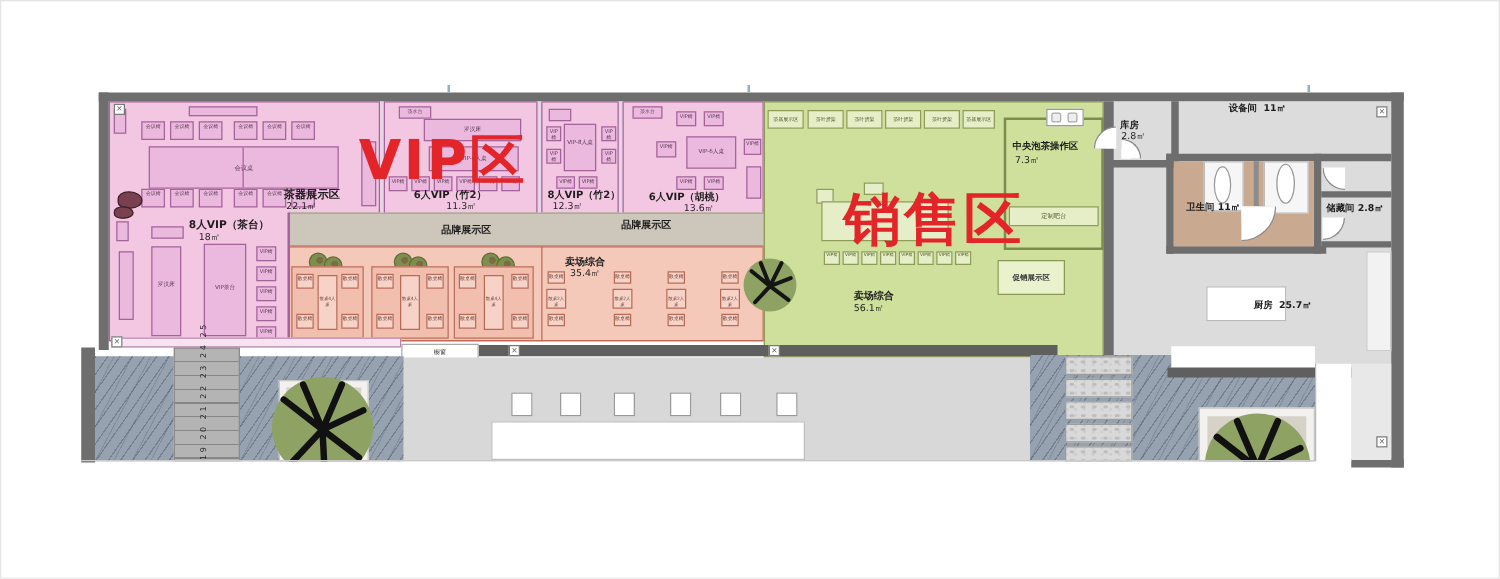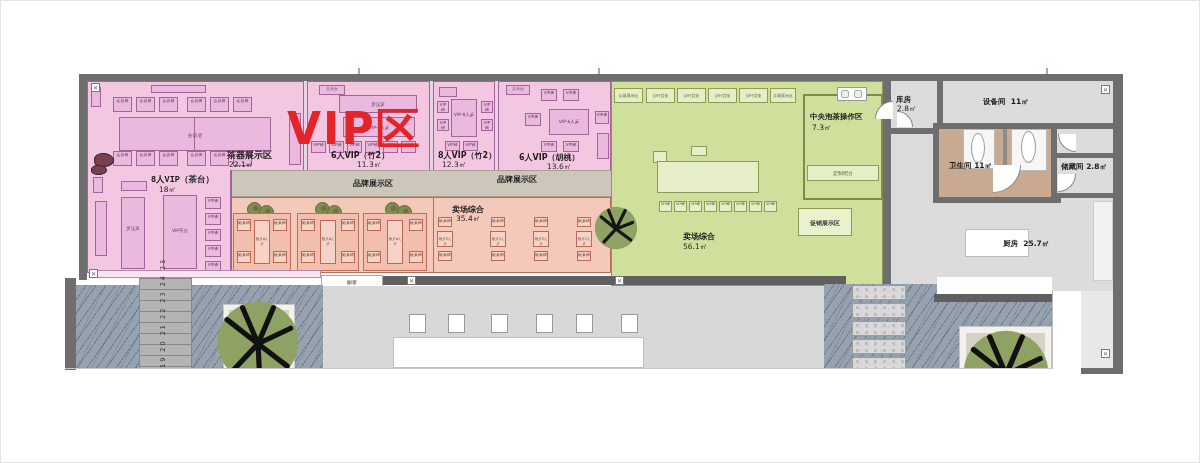--- a/index.html
+++ b/index.html
@@ -117,21 +117,21 @@
   <div class="a fp" style="left:562px;top:88px;width:16px;height:12px;">VIP椅</div>
   <div class="a fp" style="left:548px;top:108px;width:40px;height:26px;font-size:4.5px;padding-top:9px;">VIP-6人桌</div>
   <div class="a fp" style="left:524px;top:112px;width:16px;height:13px;">VIP椅</div>
   <div class="a fp" style="left:594px;top:110px;width:14px;height:13px;">VIP椅</div>
   <div class="a fp" style="left:540px;top:140px;width:16px;height:11px;">VIP椅</div>
   <div class="a fp" style="left:562px;top:140px;width:16px;height:11px;">VIP椅</div>
   <div class="a fp" style="left:596px;top:132px;width:12px;height:26px;"></div>
   <div class="a rl" style="left:518px;top:151px;">6人VIP（胡桃）</div>
   <div class="a rl2" style="left:546px;top:161px;">13.6㎡</div>
 
-  <div class="a rl" style="left:150px;top:173px;font-size:8.5px;font-family:Liberation Mono, monospace;">8人VIP（茶台）</div>
+  <div class="a rl" style="left:150px;top:173px;font-size:8.5px;">8人VIP（茶台）</div>
   <div class="a rl2" style="left:158px;top:184px;">18㎡</div>
   <div class="a fp" style="left:92px;top:176px;width:10px;height:16px;"></div>
   <div class="a fp" style="left:94px;top:200px;width:12px;height:55px;"></div>
   <div class="a fp" style="left:120px;top:180px;width:26px;height:10px;"></div>
   <div class="a fp" style="left:120px;top:196px;width:24px;height:72px;font-size:4.5px;padding-top:28px;">罗汉床</div>
   <div class="a fp" style="left:162px;top:194px;width:34px;height:74px;font-size:4.5px;padding-top:32px;">VIP茶台</div>
   <div class="a fp" style="left:204px;top:196px;width:16px;height:12px;">VIP椅</div>
   <div class="a fp" style="left:204px;top:212px;width:16px;height:12px;">VIP椅</div>
   <div class="a fp" style="left:204px;top:228px;width:16px;height:12px;">VIP椅</div>
   <div class="a fp" style="left:204px;top:244px;width:16px;height:12px;">VIP椅</div>
@@ -216,31 +216,32 @@
   <div class="a fg" style="left:703px;top:200px;width:13px;height:11px;font-size:3.5px;">VIP椅</div>
   <div class="a fg" style="left:718px;top:200px;width:13px;height:11px;font-size:3.5px;">VIP椅</div>
   <div class="a fg" style="left:733px;top:200px;width:13px;height:11px;font-size:3.5px;">VIP椅</div>
   <div class="a fg" style="left:748px;top:200px;width:13px;height:11px;font-size:3.5px;">VIP椅</div>
   <div class="a fg" style="left:763px;top:200px;width:13px;height:11px;font-size:3.5px;">VIP椅</div>
 
   <div class="a" style="left:797px;top:207px;width:54px;height:28px;background:#eaf1cd;border:1px solid #8a9a55;font-size:6px;font-weight:bold;color:#333;text-align:center;line-height:28px;">促销展示区</div>
 
   <div class="a rl" style="left:682px;top:230px;">卖场综合</div>
   <div class="a rl2" style="left:682px;top:241px;">56.1㎡</div>
+  <div class="a red" style="left:674px;top:151px;">销售区</div>
 
   <div class="a" style="left:592px;top:204px;width:46px;height:46px;">
     <svg width="46" height="46" viewBox="0 0 100 100">
       <circle cx="50" cy="50" r="46" fill="#8da263"></circle>
       <path d="M50 52 L18 26 M50 52 L34 12 M50 52 L70 12 M50 52 L86 38 M50 52 L82 76 M50 52 L24 80" stroke="#151515" stroke-width="7" stroke-linecap="round" fill="none"></path>
     </svg>
   </div>
 
   <div class="a rl" style="left:895px;top:94px;font-size:7.5px;">库房</div>
   <div class="a rl2" style="left:896px;top:103px;">2.8㎡</div>
-  <div class="a rl" style="left:982px;top:96px;font-size:7.5px;text-align:center;"><span>设备间</span>&nbsp;&nbsp;<span>11㎡</span></div>
+  <div class="a rl" style="left:982px;top:81px;font-size:7.5px;text-align:center;"><span>设备间</span>&nbsp;&nbsp;<span>11㎡</span></div>
 
   <div class="a" style="left:938px;top:128px;width:112px;height:68px;background:#c9aa90;"></div>
   <div class="a" style="left:962px;top:128px;width:32px;height:40px;background:#f6f6f6;border:1px solid #bbb;"></div>
   <div class="a" style="left:1010px;top:128px;width:36px;height:42px;background:#f6f6f6;border:1px solid #bbb;"></div>
   <div class="a" style="left:970px;top:132px;width:14px;height:30px;background:#fff;border:1px solid #999;border-radius:50%;"></div>
   <div class="a" style="left:1020px;top:130px;width:15px;height:32px;background:#fff;border:1px solid #999;border-radius:50%;"></div>
   <div class="a" style="left:1002px;top:128px;width:4px;height:36px;background:#8c8c8c;"></div>
   <div class="a rl" style="left:948px;top:160px;font-size:7.5px;"><span>卫生间</span>&nbsp;<span>11㎡</span></div>
 
   <div class="a rl" style="left:1060px;top:161px;font-size:7.5px;"><span>储藏间</span>&nbsp;<span>2.8㎡</span></div>

